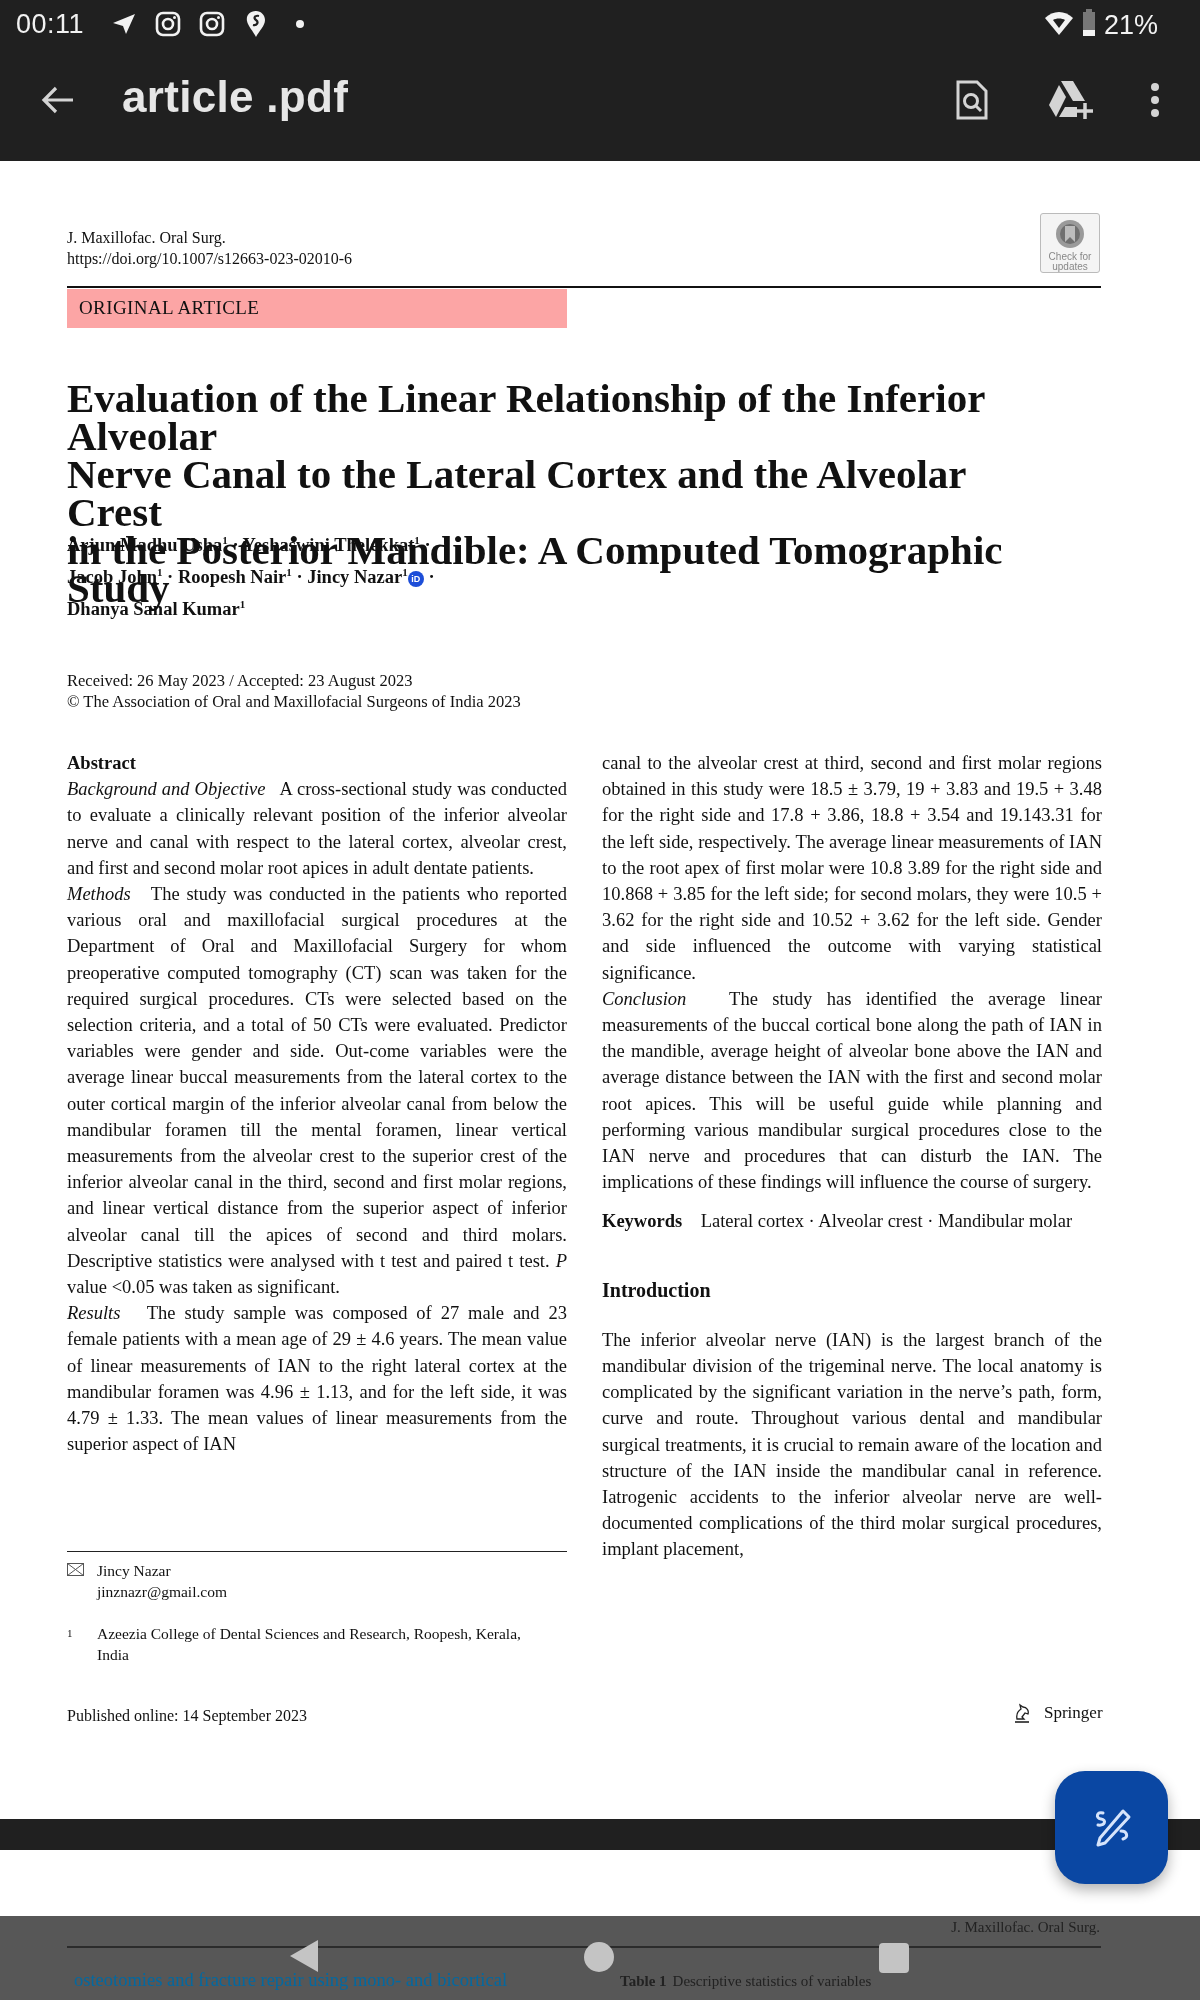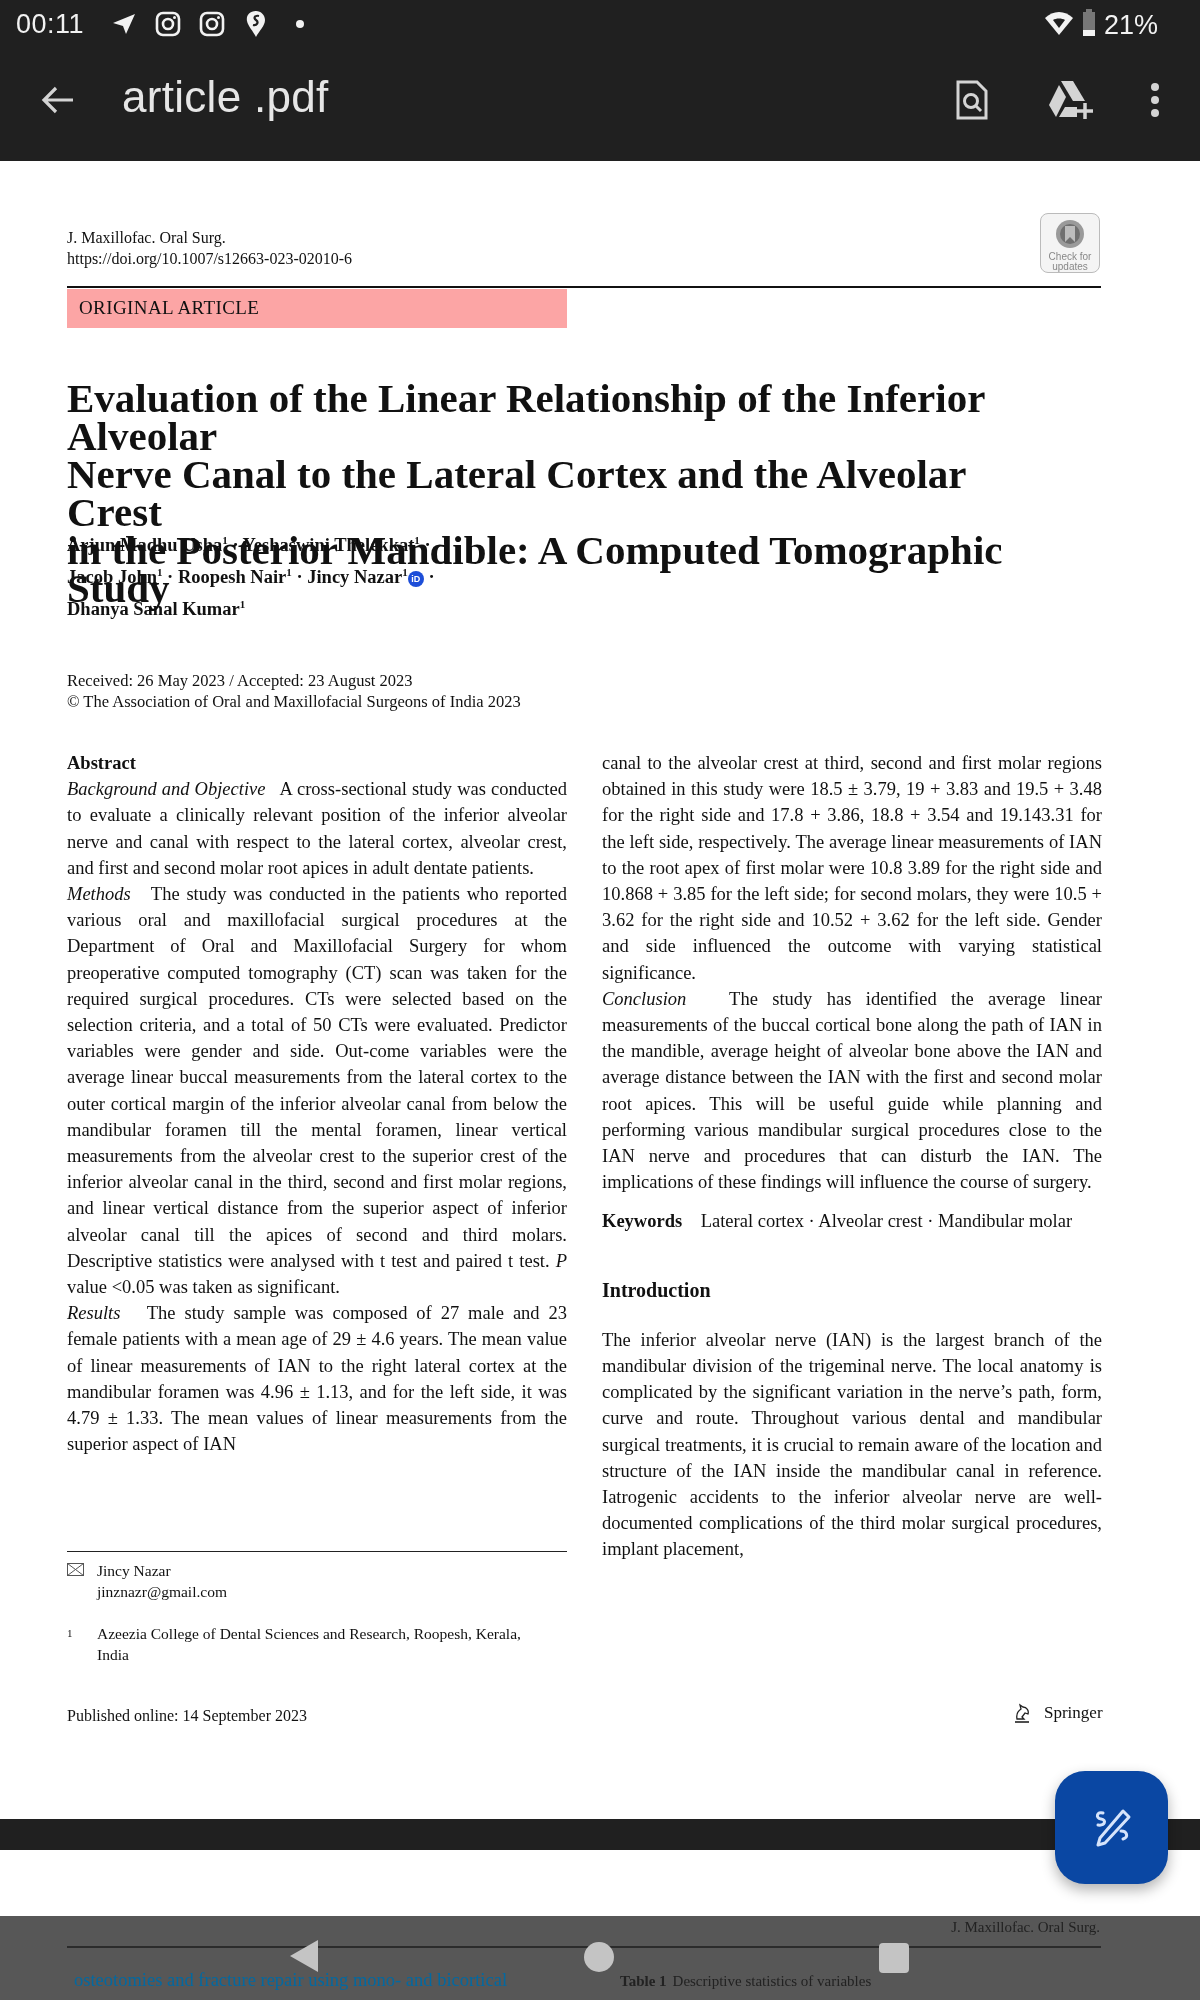--- a/index.html
+++ b/index.html
@@ -8,29 +8,29 @@
 
   
   .topbar { position: absolute; left: 0; top: 0; width: 1200px; height: 161px; background: #202020; color: #ececec; }
   .status { position: absolute; left: 0; top: 0; width: 1180px; height: 50px; font-family: "Liberation Sans", sans-serif; }
   .status .time { position: absolute; left: 16px; top: 9px; font-size: 27px; letter-spacing: 0.5px; color: #f2f2f2; }
   .status .icons-left { position: absolute; left: 110px; top: 10px; display: flex; gap: 16px; align-items: center; }
   .status .ic { width: 28px; height: 28px; display: flex; align-items: center; justify-content: center; }
   .status .icons-right { position: absolute; right: 22px; top: 9px; display: flex; align-items: center; gap: 8px; }
   .status .battery-pct { font-size: 27px; color: #f2f2f2; }
 
-  .appbar { position: absolute; left: 0; top: 58px; width: 1200px; height: 84px; font-family: "Liberation Sans", sans-serif; }
+  .appbar { position: absolute; left: 0; top: 58px; width: 1200px; height: 84px; font-family: "Liberation Sans", sans-serif; font-weight: bold; }
   .appbar .back { position: absolute; left: 34px; top: 18px; width: 48px; height: 48px; display: flex; align-items: center; justify-content: center; cursor: pointer; }
   .appbar .title { position: absolute; left: 122px; top: 14px; font-size: 44px; color: #e6e6e6; letter-spacing: 0.3px; }
   .appbar .act { position: absolute; top: 18px; width: 48px; height: 48px; display: flex; align-items: center; justify-content: center; cursor: pointer; }
 
   
   .page { position: absolute; left: 0; top: 161px; width: 1200px; height: 1658px; background: #ffffff; }
   .journal { position: absolute; left: 67px; top: 66px; font-size: 16px; line-height: 21px; }
-  .check-updates { position: absolute; left: 1040px; top: 52px; width: 60px; height: 60px; border: 1px solid #bbb; border-radius: 8px; background: #f4f4f4; display: flex; flex-direction: column; align-items: center; justify-content: flex-end; padding-top: 3px; cursor: pointer; }
+  .check-updates { position: absolute; left: 1040px; top: 52px; width: 60px; height: 60px; border: 1px solid #bbb; border-radius: 3px; background: #f4f4f4; display: flex; flex-direction: column; align-items: center; justify-content: flex-end; padding-top: 3px; cursor: pointer; }
   .check-updates .lbl { font-family: "Liberation Sans", sans-serif; font-size: 10px; line-height: 10px; color: #888; text-align: center; margin-top: 2px; }
   .rule-top { position: absolute; left: 67px; top: 125px; width: 1034px; height: 2px; background: #111; }
   .article-type { position: absolute; left: 67px; top: 128px; width: 500px; height: 39px; background: #fca5a5; font-size: 19px; padding: 8px 12px; letter-spacing: 0.4px; }
 
   .title-main { position: absolute; left: 67px; top: 218px; width: 960px; font-size: 41px; line-height: 38px; font-weight: bold; font-family: "Liberation Serif", serif; }
   .authors { position: absolute; left: 67px; top: 366px; width: 700px; font-size: 18.5px; line-height: 27px; font-weight: bold; }
   .authors sup { font-size: 11px; vertical-align: 7px; }
   .orcid { display: inline-block; width: 16px; height: 16px; border-radius: 50%; background: #1d4ed8; color: #fff; font-size: 9px; font-family: "Liberation Sans", sans-serif; text-align: center; line-height: 16px; vertical-align: 1px; cursor: pointer; }
 
   .dates { position: absolute; left: 67px; top: 509px; font-size: 16.5px; line-height: 21px; }

